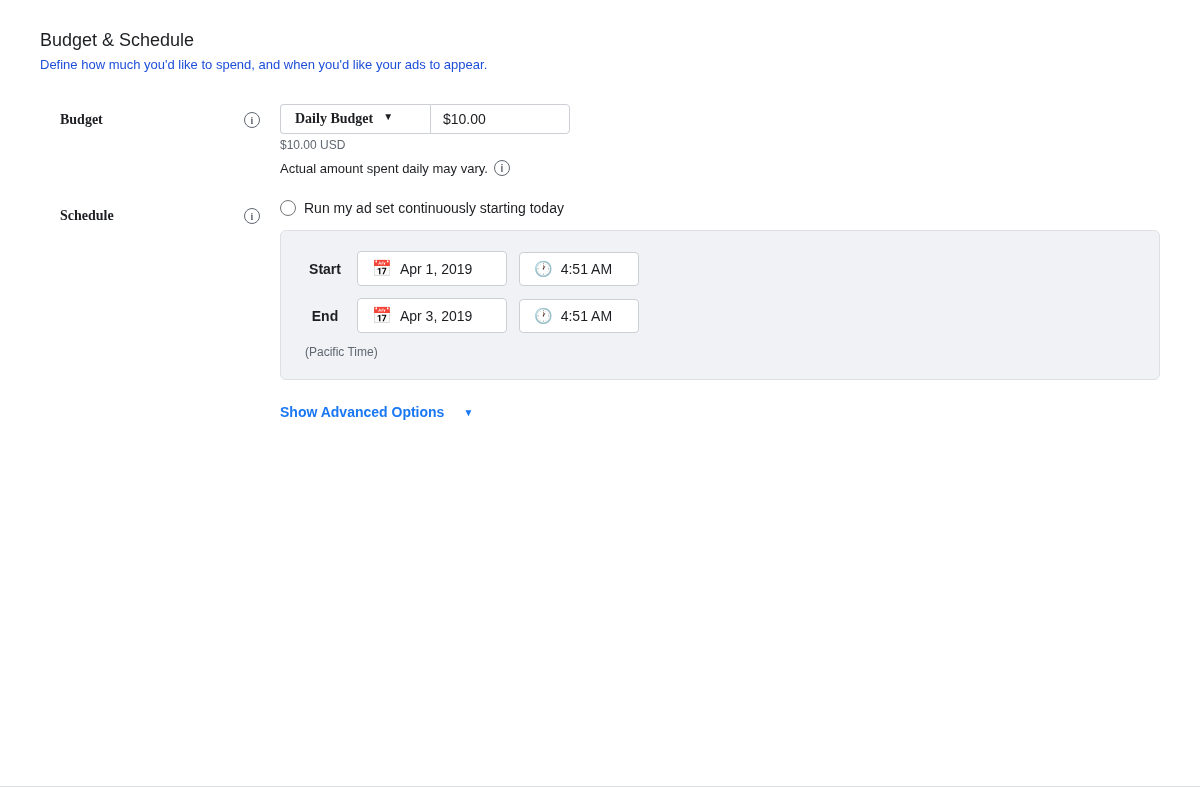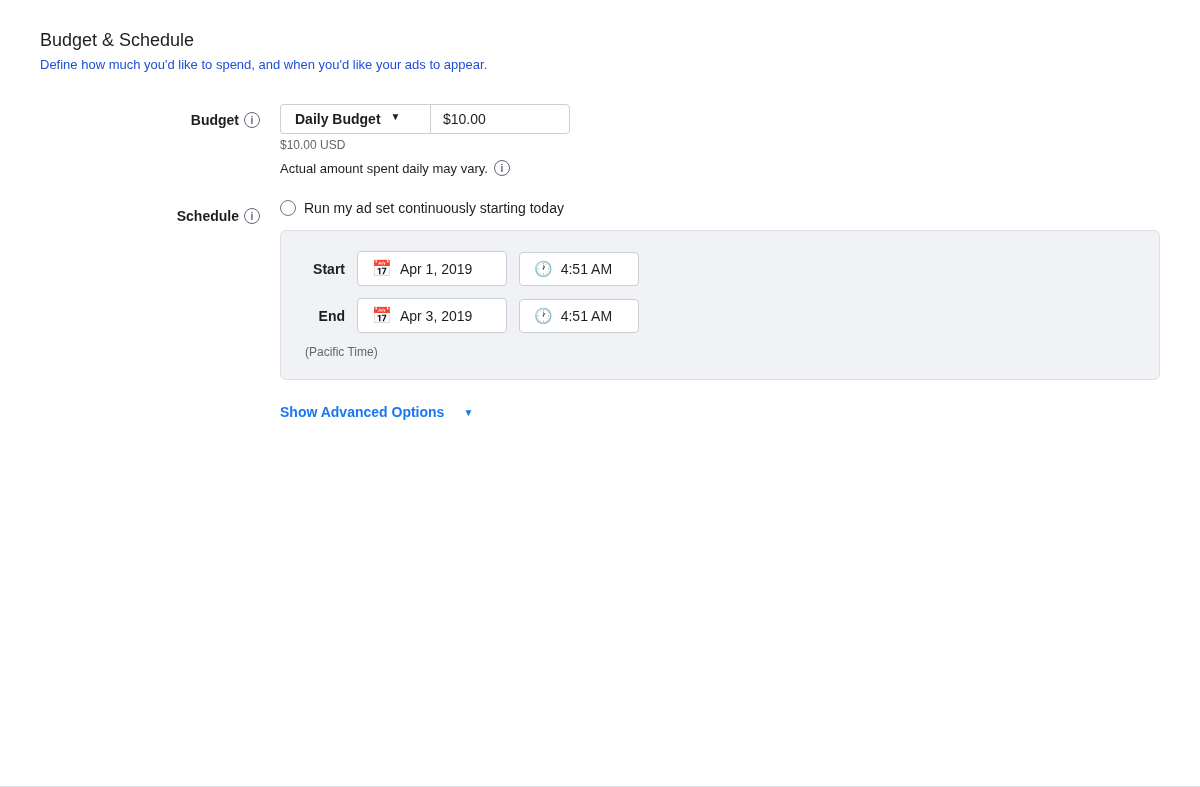--- a/index.html
+++ b/index.html
@@ -45,22 +45,23 @@
     .form-label {
       width: 220px;
       font-weight: 700;
       font-size: 14px;
       color: #1c1e21;
       padding-top: 8px;
       text-align: right;
       padding-right: 20px;
       display: flex;
       align-items: center;
-      justify-content: flex-end;
+      justify-content: space-between;
       gap: 5px;
+      font-family: Liberation Serif, serif;
     }
 
     .info-icon {
       display: inline-flex;
       align-items: center;
       justify-content: center;
       width: 16px;
       height: 16px;
       border-radius: 50%;
       border: 1.5px solid #606770;
@@ -90,20 +91,21 @@
       border: 1.5px solid #ccd0d5;
       border-right: none;
       border-radius: 4px 0 0 4px;
       background: #fff;
       font-weight: 700;
       font-size: 14px;
       color: #1c1e21;
       cursor: pointer;
       white-space: nowrap;
       min-width: 150px;
+      font-family: Liberation Serif, serif;
     }
 
     .budget-dropdown .chevron {
       font-size: 10px;
       color: #1c1e21;
       margin-left: 4px;
     }
 
     .budget-amount-input {
       padding: 6px 12px;
@@ -172,21 +174,21 @@
 
     .datetime-row:last-of-type {
       margin-bottom: 0;
     }
 
     .datetime-label {
       font-weight: 700;
       font-size: 14px;
       color: #1c1e21;
       width: 40px;
-      text-align: right;
+      text-align: center;
     }
 
     .date-field {
       display: flex;
       align-items: center;
       gap: 8px;
       padding: 7px 14px;
       background: #fff;
       border: 1.5px solid #ccd0d5;
       border-radius: 4px;

